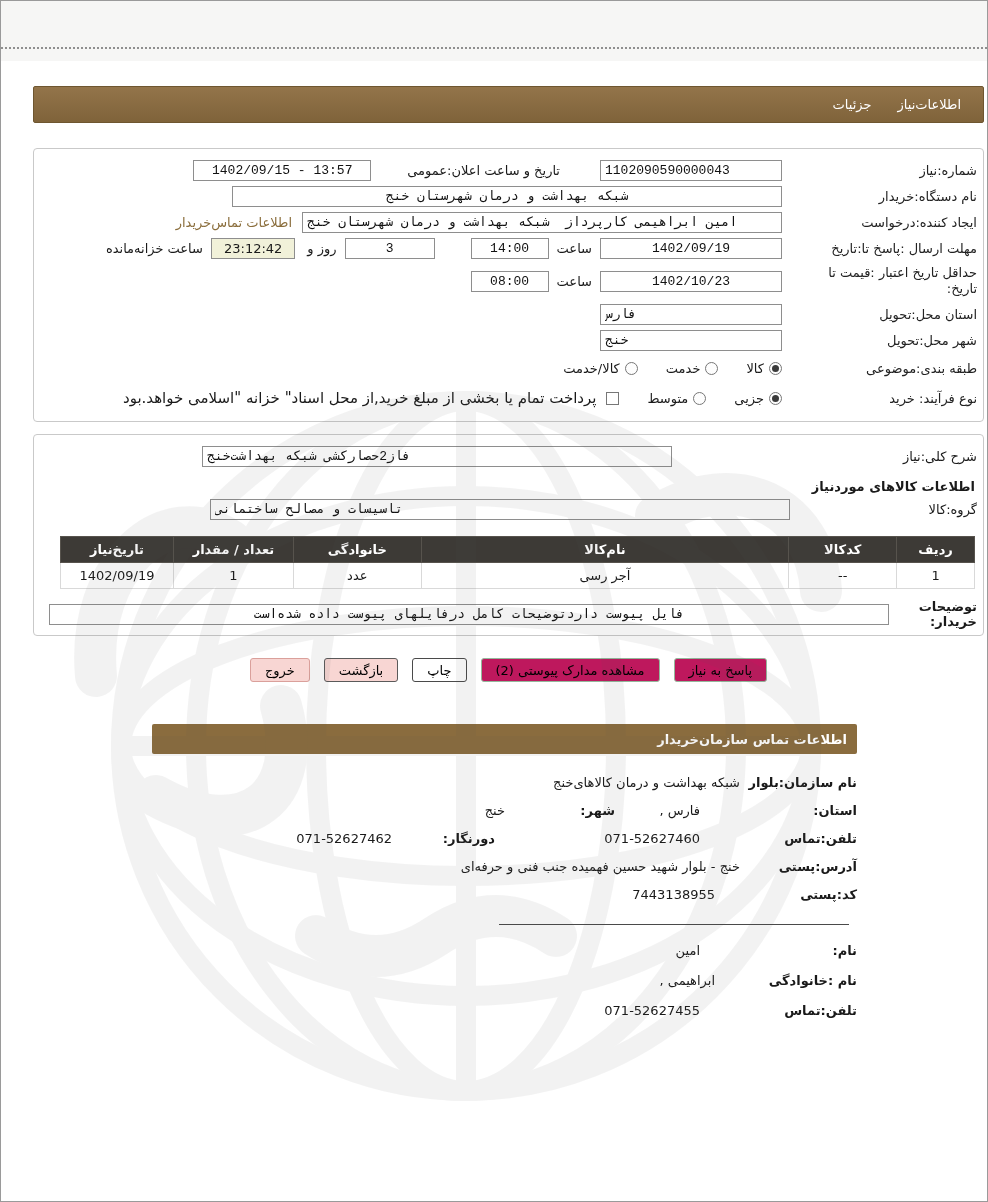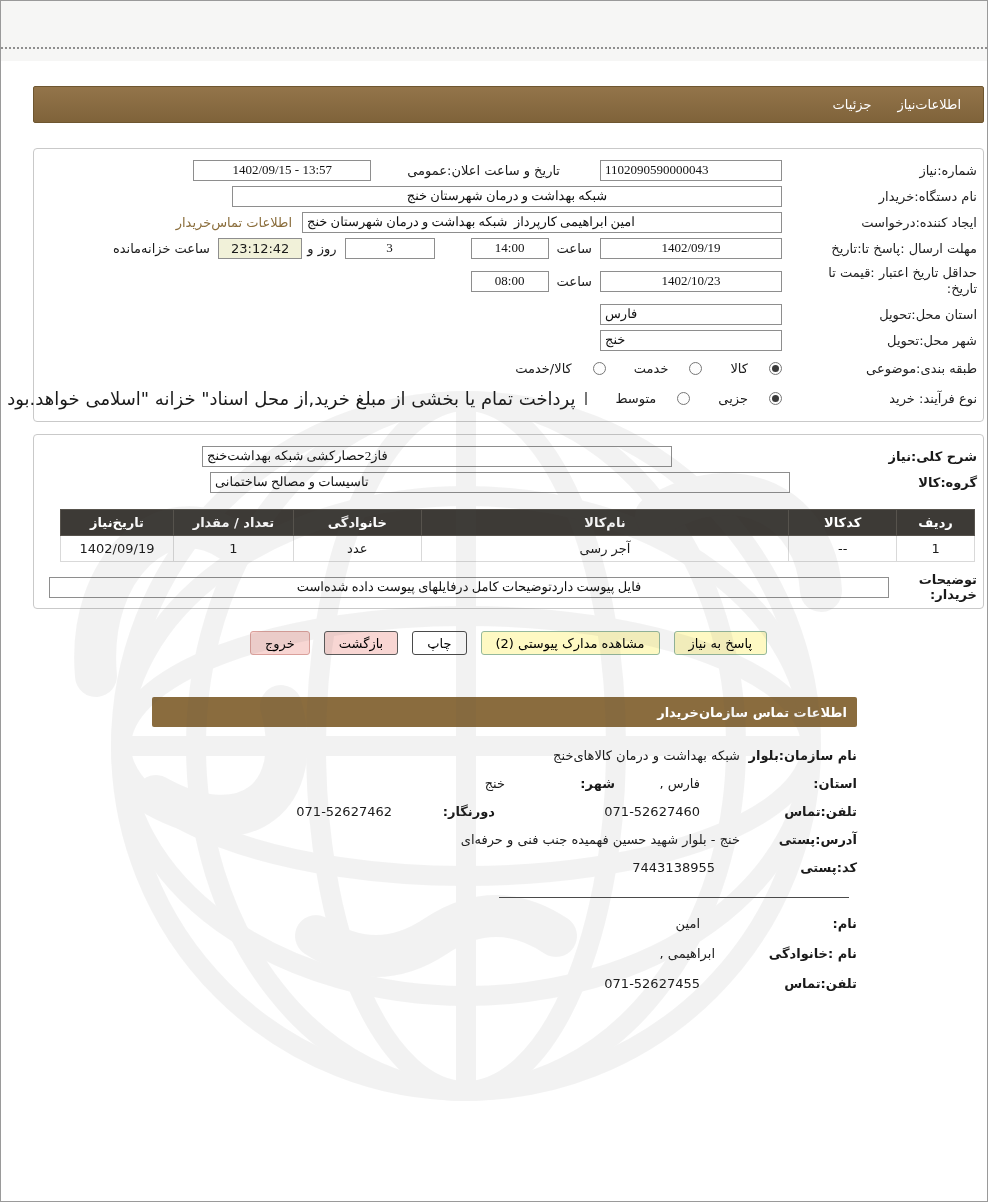--- a/index.html
+++ b/index.html
@@ -15,51 +15,51 @@
   .tab{cursor:pointer}
 
   .panel{border:1px solid #c9c9c9;border-radius:4px;background:#fff;padding:8px 6px;margin-top:25px}
   #detail-panel{margin-top:12px}
 
   .frow{display:flex;align-items:center;height:26px}
   .frow.tall{height:40px}
   .frow.opts{height:30px}
   .lbl{flex:0 0 195px;color:#222}
   .lbl-multi{line-height:16px}
-  .slbl{flex:0 0 115px;font-weight:bold}
+  .slbl{flex:0 0 115px;font-weight:normal}
   .dlbl{flex:0 0 80px;font-weight:bold;line-height:15px}
 
-  .inp{height:21px;border:1px solid #8e8e8e;background:#fff;font-family:Liberation Serif, serif;font-size:13px;padding:0 4px;color:#111}
+  .inp{height:21px;border:1px solid #8e8e8e;background:#fff;font-family:Liberation Mono, monospace;font-size:13px;padding:0 4px;color:#111}
   .ta-c{text-align:center}.ta-r{text-align:left}
   .ltr{direction:ltr}
   .w78{width:78px}.w90{width:90px}.w178{width:178px}.w182{width:182px}.w470{width:470px}
   .w480{width:480px}.w550{width:550px}.w580{width:580px}.w840{width:840px}
-  .mr8{margin-right:8px}.mr10{margin-right:10px}.mr12{margin-right:5px}.mr28{margin-right:28px}
+  .mr8{margin-right:8px}.mr10{margin-right:10px}.mr12{margin-right:12px}.mr28{margin-right:28px}
   .mr36{margin-right:36px}.mr40{margin-right:40px}.mr72{margin-right:72px}.mr190{margin-right:190px}
 
   .badge{background:#f1f1d9;border:1px solid #8e8e8e;padding:0 12px;height:21px;display:inline-flex;align-items:center}
   .contact-link{color:#8a6d3b;cursor:pointer;text-decoration:none}
 
-  .opt{display:inline-flex;align-items:center;gap:21px}
+  .opt{display:inline-flex;align-items:center;gap:5px}
   .radio{width:13px;height:13px;border:1px solid #777;border-radius:50%;background:#fdfdfd;
          display:inline-flex;align-items:center;justify-content:center;flex:0 0 auto;cursor:pointer}
   .radio.sel::after{content:"";width:7px;height:7px;border-radius:50%;background:#3a3a3a}
   .checkbox{width:13px;height:13px;border:1px solid #777;background:#fff;display:inline-block;cursor:pointer}
-  .note{font-size:18px;white-space:nowrap}
+  .note{font-size:15px;white-space:nowrap}
   .items-heading{font-weight:bold;margin:10px 2px 2px}
 
   .items-table{border-collapse:collapse;width:915px;margin:14px 2px 0 0;border:1px solid #b5b5b5}
   .items-table th{background:#3d3a36;color:#fff;font-weight:bold;height:26px;border:1px solid #57534d;font-size:13px}
   .items-table td{height:26px;text-align:center;border:1px solid #d9d9d9;background:#fff;font-size:13px}
 
   .descrow{margin-top:12px}
   .btnrow{display:flex;justify-content:center;align-items:center;gap:14px;margin-top:22px}
   .btn{height:24px;padding:0 14px;border-radius:3px;font-family:inherit;font-size:13px;
        display:inline-flex;align-items:center;cursor:pointer}
-  .btn-green{background:#fef9c3;border:1px solid #94b89c}
+  .btn-green{background:#be185d;border:1px solid #94b89c}
   .btn-white{background:#fff;border:1px solid #4a4a4a}
   .btn-back{background:#f8d6d3;border:1px solid #5a5a5a}
   .btn-exit{background:#f8d6d3;border:1px solid #daa09b}
 
   .orgbar{width:705px;margin:42px 127px 0 0;height:30px;background:#8a6c3e;border-radius:2px;color:#fff;
           font-weight:bold;display:flex;align-items:center;padding:0 10px}
   .contact{width:705px;margin:14px 127px 0 0}
   .crow{display:flex;align-items:center;height:28px}
   .crow.h30{height:30px}
   .clbl{flex:0 0 112px;font-weight:bold}
@@ -173,20 +173,21 @@
 
     </div>
 
     <div class="panel" id="detail-panel">
 
       <div class="frow">
         <span class="slbl">شرح کلی:نیاز</span>
         <input class="inp w470 ta-r mr190" readonly="" value="فاز2حصارکشی شبکه بهداشت‌خنج" style="">
       </div>
 
+      <div class="items-heading">اطلاعات کالاهای موردنیاز</div>
 
       <div class="frow">
         <span class="slbl">گروه:کالا</span>
         <input class="inp w580 ta-r mr72" readonly="" value="تاسیسات و مصالح ساختمانی" style="">
       </div>
 
       <table class="items-table">
         <colgroup>
           <col style="width:78px">
             <col style="width:108px">

